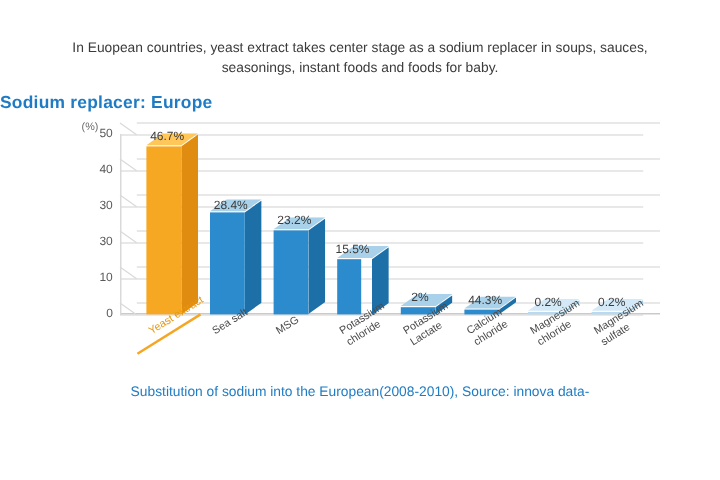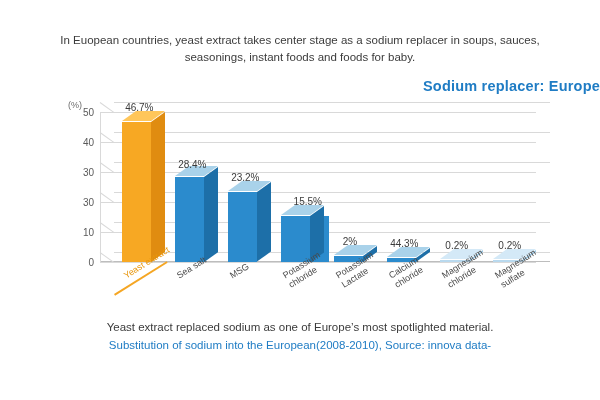--- a/index.html
+++ b/index.html
@@ -26,21 +26,21 @@
     text-align: center;
     font-size: 11.5px;
     color: #3b3b3b;
     line-height: 1.5;
   }
   .chart-title {
     position: absolute;
     left: 0;
     top: 78px;
     width: 600px;
-    text-align: right;
+    text-align: left;
     font-size: 14.5px;
     font-weight: bold;
     color: #1f7cc4;
     letter-spacing: 0.2px;
   }
   .chart-area {
     position: absolute;
     left: 60px;
     top: 100px;
     width: 500px;
@@ -103,21 +103,21 @@
     width: 100%;
   }
   .bar-value {
     position: absolute;
     bottom: 100%;
     left: 50%;
     transform: translateX(-40%);
     font-size: 10px;
     color: #3b3b3b;
     white-space: nowrap;
-    padding-bottom: 9px;
+    padding-bottom: 2px;
   }
   .bar-value.highlight {
     color: #3b3b3b;
   }
   .cat-label {
     position: absolute;
     top: 100%;
     left: 0;
     margin-top: 10px;
     font-size: 9px;
@@ -216,21 +216,21 @@
           <div class="front" style="height: 69.6px; background: rgb(43, 139, 205);"></div>
           <svg width="14" height="79.6" style="position: absolute; left: 29.15px; bottom: 0px;">
             <polygon points="0,10 14,0 14,69.6 0,79.6" fill="#1d6fa8"></polygon>
           </svg>
           <svg width="43.150000000000006" height="11" style="position: absolute; left: 0px; bottom: 69.6px;">
             <polygon points="0,10 14,0 43.150000000000006,0 29.150000000000002,10" fill="#a9d2ea"></polygon>
           </svg>
           <div class="bar-value">23.2%</div>
           <div class="cat-label">MSG</div>
         </div>
-        <div class="bar" style="left: 180.925px; width: 48px; height: 46.5px;">
+        <div class="bar" style="left: 180.925px; width: 20px; height: 46.5px;">
           <div class="front" style="height: 46.5px; background: rgb(43, 139, 205);"></div>
           <svg width="14" height="56.5" style="position: absolute; left: 29.15px; bottom: 0px;">
             <polygon points="0,10 14,0 14,46.5 0,56.5" fill="#1d6fa8"></polygon>
           </svg>
           <svg width="43.150000000000006" height="11" style="position: absolute; left: 0px; bottom: 46.5px;">
             <polygon points="0,10 14,0 43.150000000000006,0 29.150000000000002,10" fill="#a9d2ea"></polygon>
           </svg>
           <div class="bar-value">15.5%</div>
           <div class="cat-label">Potassium
 chloride</div>
@@ -281,17 +281,16 @@
           </svg>
           <div class="bar-value">0.2%</div>
           <div class="cat-label">Magnesium
 sulfate</div>
         </div>
         <div class="underline-accent" style="left: 14px; top: 182px; width: 62px; transform: rotate(-32deg);"></div>
       </div>
   </div>
 
   <div class="caption-bottom">
-    <div>Yeast extract replaced sodium as one of Europe’s most spotlighted material.</div>
     <div class="blue">Substitution of sodium into the European(2008-2010), Source: innova data-</div>
   </div>
 
 </div>
 
 </body></html>

